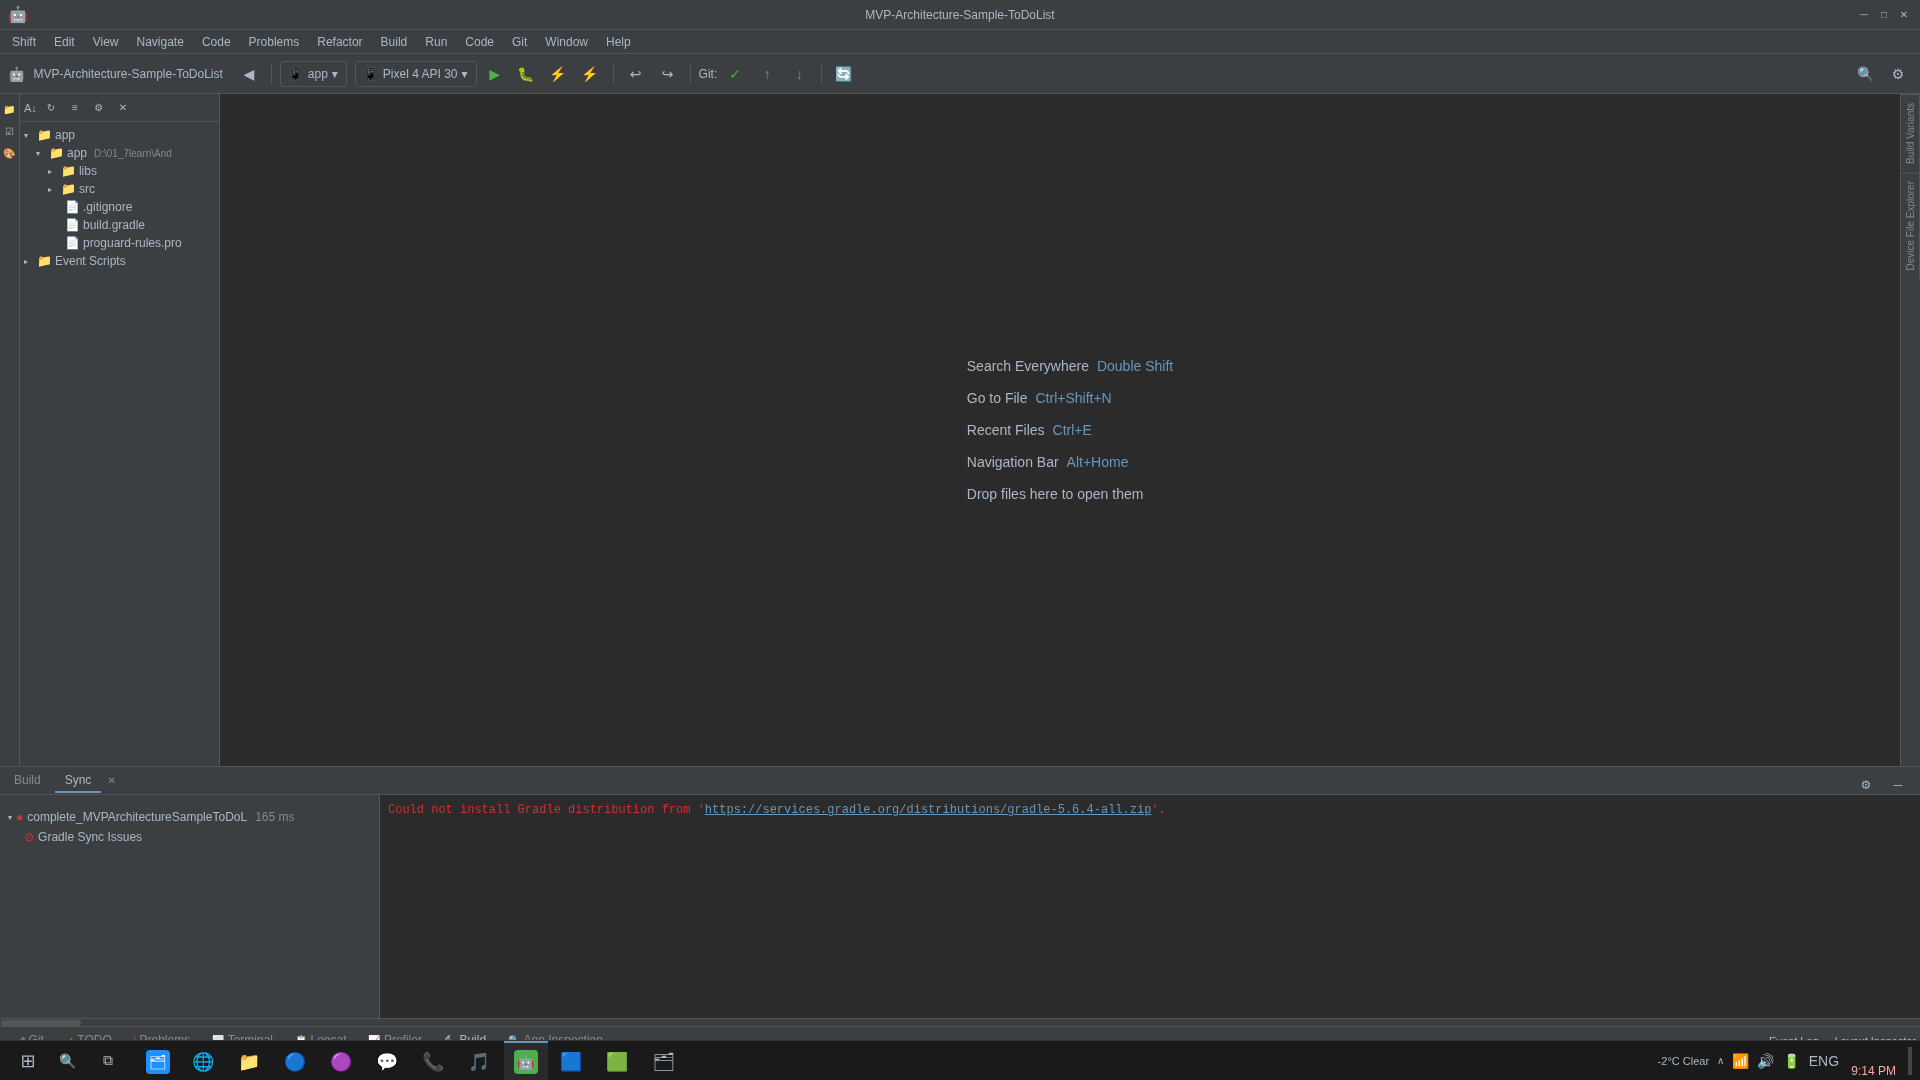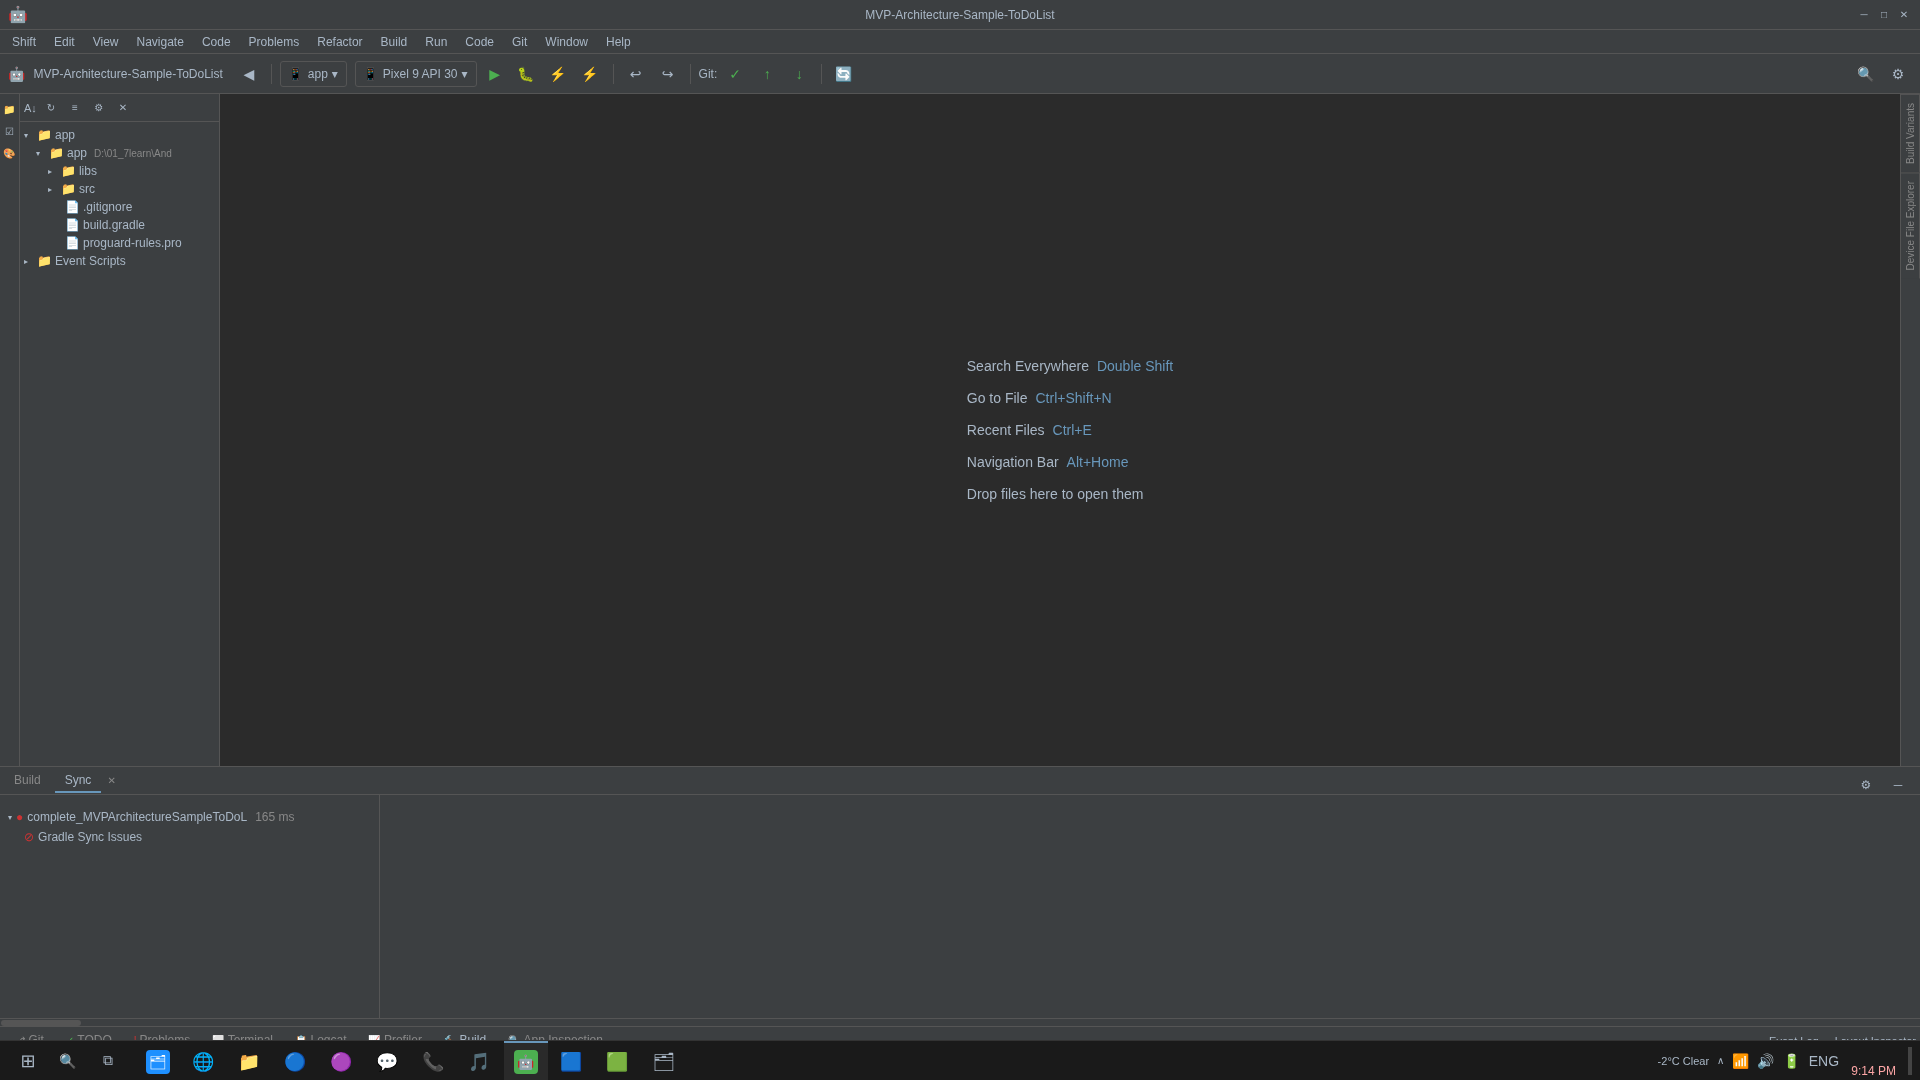--- a/index.html
+++ b/index.html
@@ -387,21 +387,21 @@
   <div class="toolbar-separator"></div>
 
   <div class="toolbar-dropdown">
     <span>📱</span>
     <span>app</span>
     <span>▾</span>
   </div>
 
   <div class="toolbar-dropdown" style="margin-left:4px;">
     <span>📱</span>
-    <span>Pixel 9 API 30</span>
+    <span>Pixel 4 API 30</span>
     <span>▾</span>
   </div>
 
   <div class="toolbar-btn" style="color:#4caf50;">▶</div>
   <div class="toolbar-btn" style="color:#a9b7c6;">🐛</div>
   <div class="toolbar-btn">⚡</div>
   <div class="toolbar-btn">⚡</div>
 
   <div class="toolbar-separator"></div>
 
@@ -551,20 +551,26 @@
           <span class="build-label">complete_MVPArchitectureSampleToDoL</span>
           <span class="build-time">165 ms</span>
         </div>
         <div class="build-tree-item" style="padding-left:24px;">
           <span style="color:#cc3333; font-size:12px;">⊘</span>
           <span class="build-label">Gradle Sync Issues</span>
         </div>
 
       </div>
 
+      <div id="build-output">
+        <span class="error-text">Could not install Gradle distribution from '</span><span class="error-link">https://services.gradle.org/distributions/gradle-5.6.4-all.zip</span><span class="error-text">'.</span>
+        
+        
+        
+      </div>
     </div>
 
     <div class="scrollbar-h">
       <div class="scrollbar-h-thumb"></div>
     </div>
   </div>
 
   <div style="height:30px; background:#3c3f41; display:flex; align-items:center; padding:0 4px; gap:2px; border-top:1px solid #555; border-bottom:1px solid #555;">
     <div class="bottom-tab" style="display:flex; align-items:center; gap:3px;">
       <span style="font-size:10px;">⎇</span>

